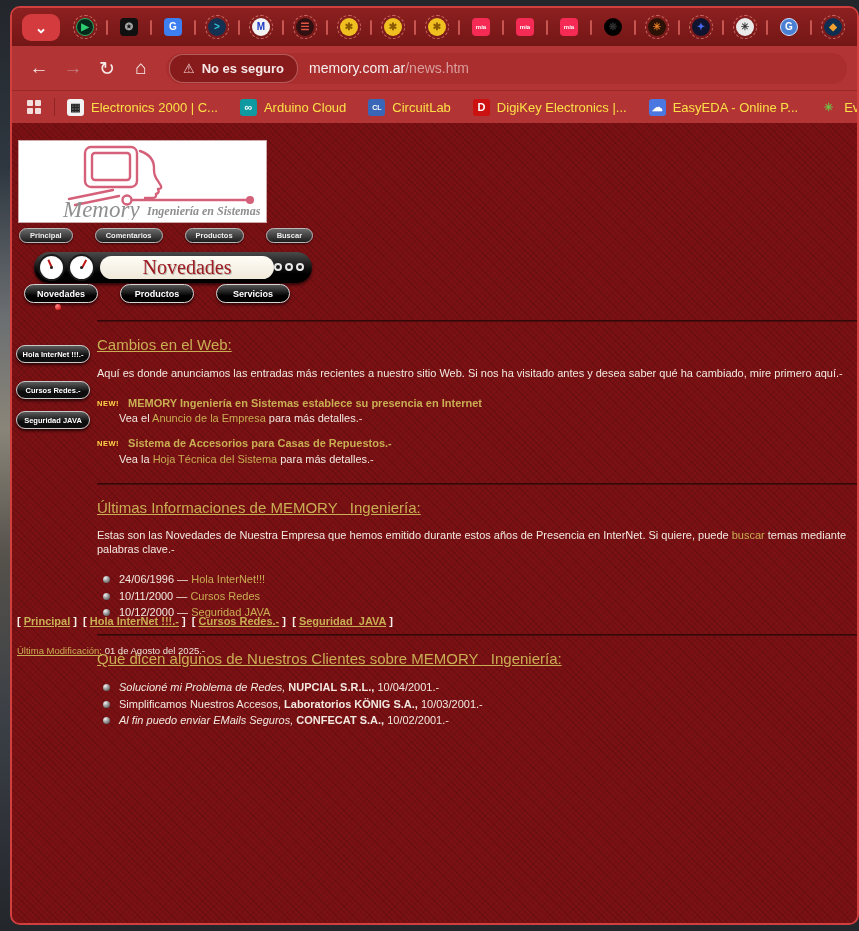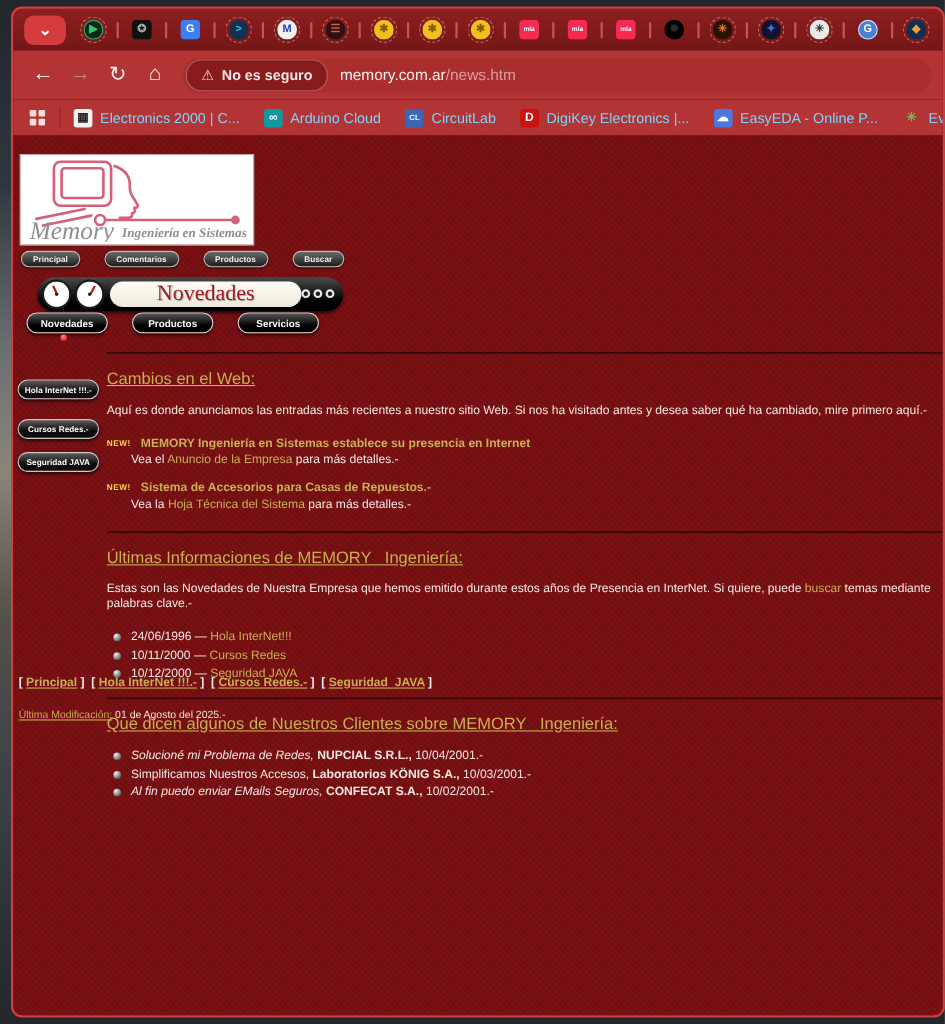--- a/index.html
+++ b/index.html
@@ -31,28 +31,28 @@
   .warn{font-size:13px;color:#f0caca;font-weight:normal;}
   .url{margin-left:11px;font-size:14px;color:#f7efef;}
   .url .path{color:#d99e9e;}
   
   .bookmarks{height:32px;display:flex;align-items:center;background:#b23434;border-top:1px solid #992727;padding:0 14px;}
   .apps-grid{width:16px;height:16px;flex:none;}
   .bmsep{width:1px;height:18px;background:#8f2424;margin:0 12px;flex:none;}
   .bm{display:flex;align-items:center;gap:7px;margin-right:22px;}
   .bmicon{width:17px;height:17px;border-radius:3px;display:flex;align-items:center;justify-content:center;
     font-size:11px;font-weight:bold;line-height:1;flex:none;}
-  .bmlabel{font-size:13px;color:#7dd3fc;white-space:nowrap;}
+  .bmlabel{font-size:13px;color:#fde047;white-space:nowrap;}
   
   .page{position:relative;height:803px;background-color:#7c1114;
     background-image:repeating-linear-gradient(45deg,rgba(0,0,0,.12) 0 1px,transparent 1px 4px),
       repeating-linear-gradient(-45deg,rgba(0,0,0,.08) 0 1px,transparent 1px 4px);
     color:#f2e8e0;overflow:hidden;}
   .pre{white-space:pre-wrap;}
-  .logo-box{position:absolute;left:6px;top:17px;width:211px;height:81px;background:#fff;border:1px solid #caa;}
+  .logo-box{position:absolute;left:6px;top:17px;width:211px;height:81px;background:#fff;border:1px solid #caa;padding-left:36px;}
   .topnav{position:absolute;left:7px;top:105px;display:flex;gap:22px;}
   .oval-s{height:13px;border-radius:8px;background:linear-gradient(#6a6a6a,#1c1c1c);border:1px solid #b9b9b9;
     color:#eee;font-size:7.5px;font-weight:bold;display:flex;align-items:center;justify-content:center;
     padding:0 10px;box-shadow:0 1px 2px rgba(0,0,0,.6);}
   
   .banner{position:absolute;left:22px;top:129px;width:278px;height:31px;border-radius:16px;
     background:linear-gradient(#4a4a4a,#000 70%);box-shadow:0 2px 3px rgba(0,0,0,.6);}
   .gauge{position:absolute;top:2px;width:27px;height:27px;border-radius:50%;background:radial-gradient(#fff 60%,#ddd);
     border:2px solid #1a1a1a;box-sizing:border-box;}
   .gauge.g1{left:4px;}.gauge.g2{left:34px;}

